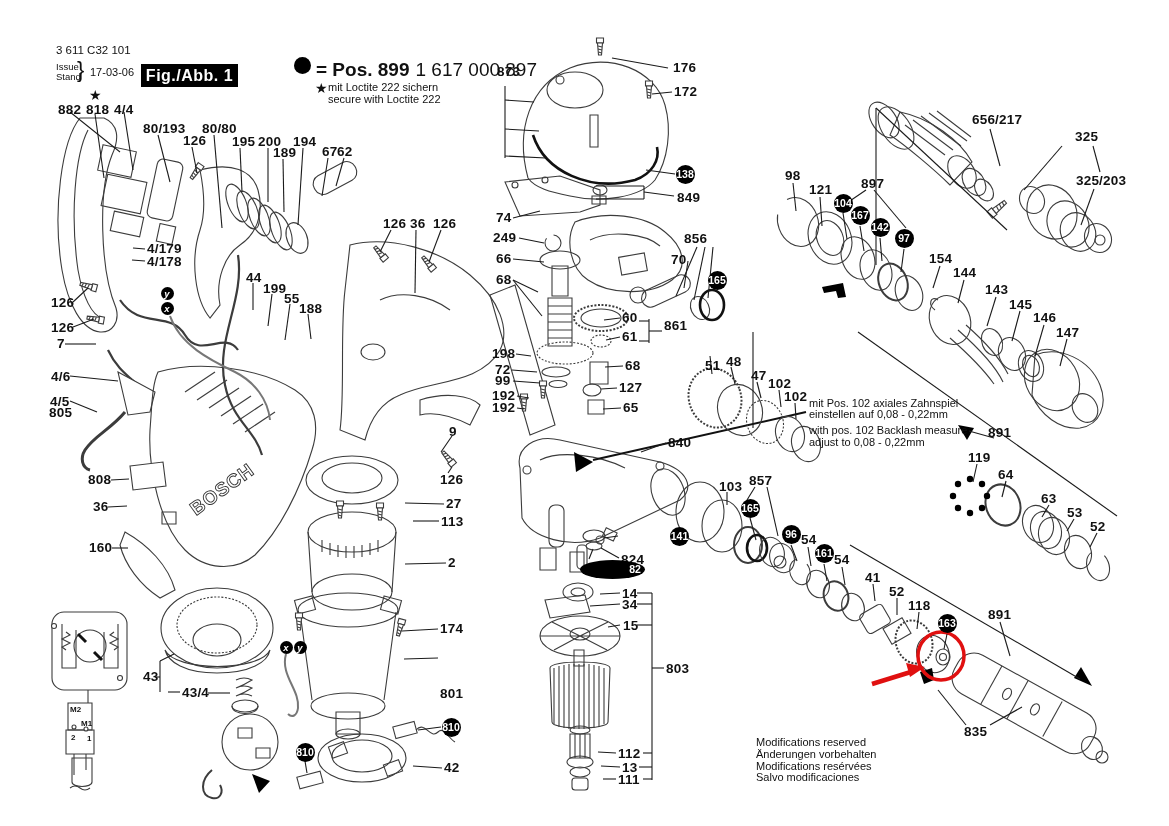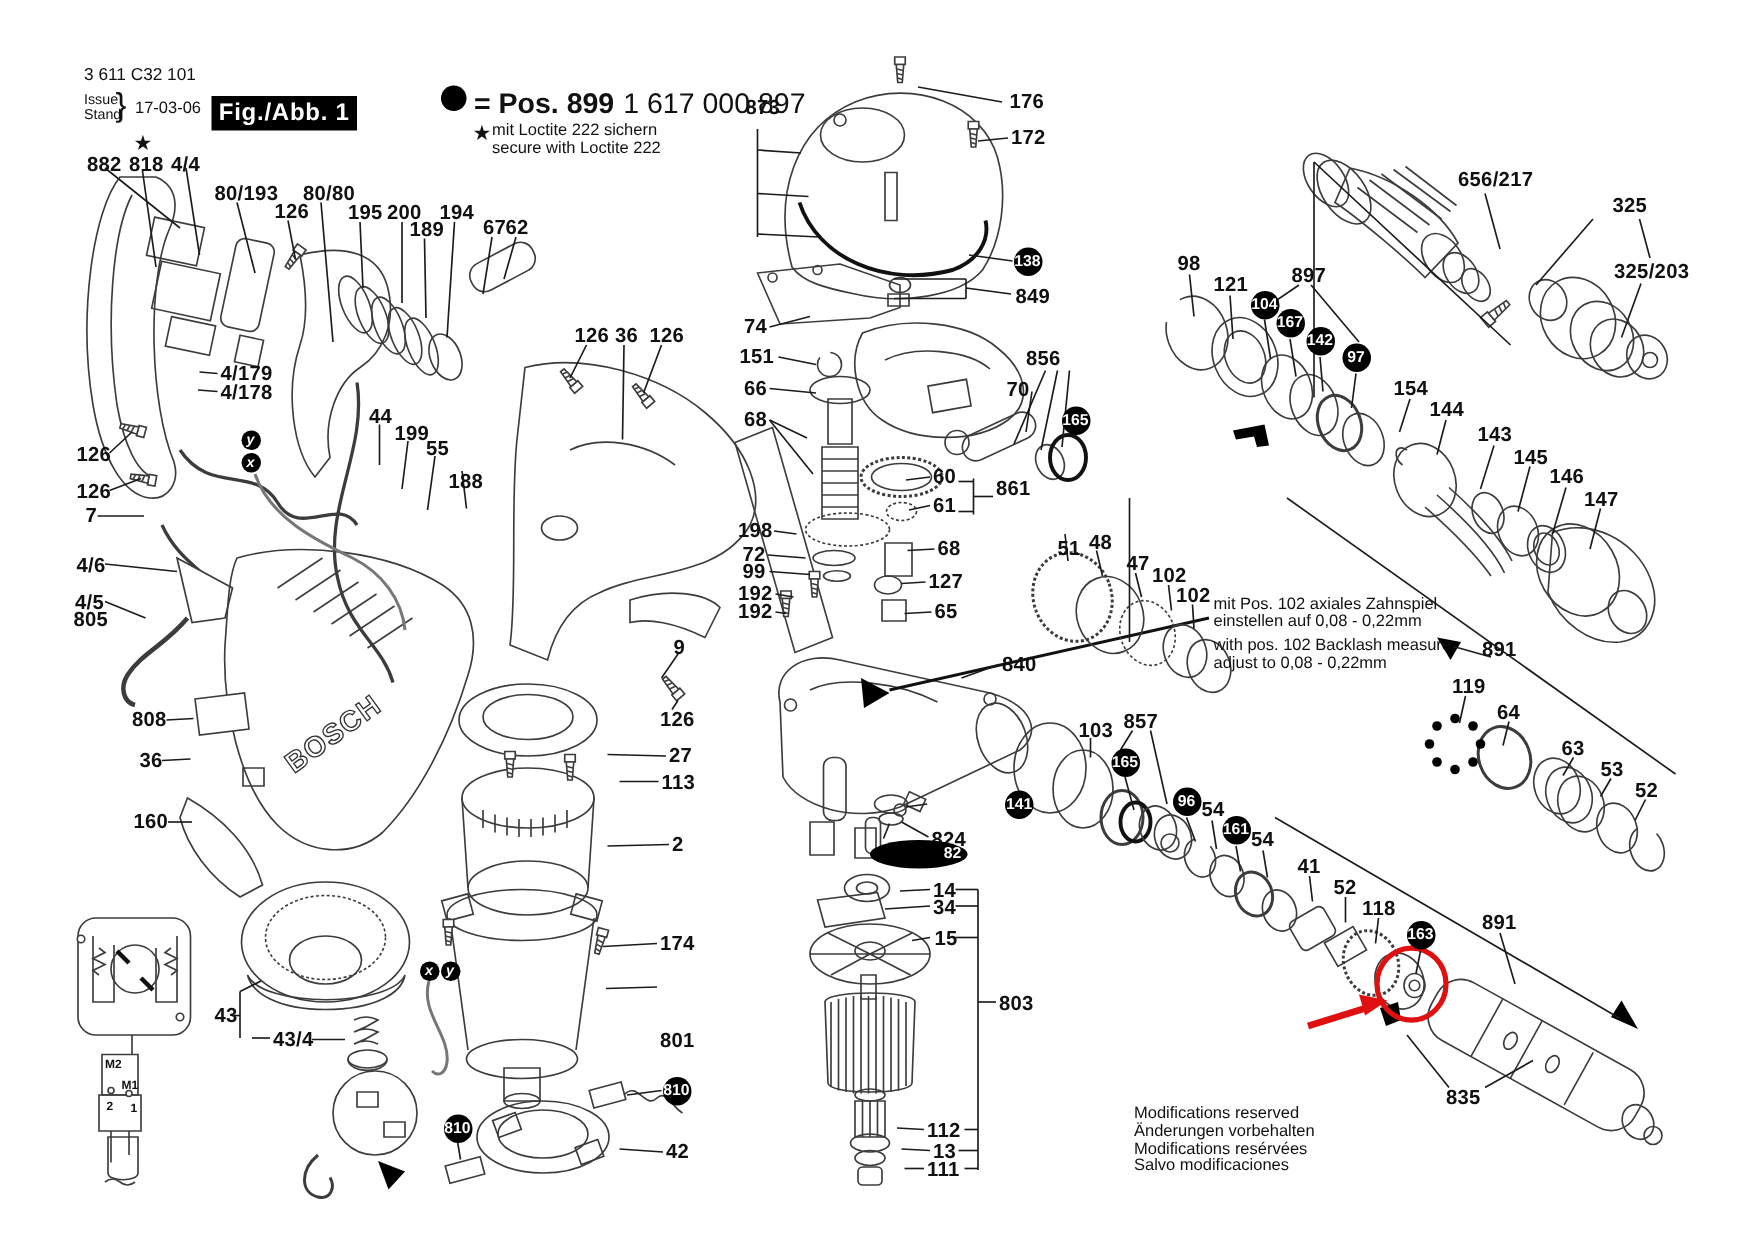--- a/index.html
+++ b/index.html
@@ -567,21 +567,21 @@
       <div class="lbl" style="left: 410px; top: 218px;">36</div>
       <div class="lbl" style="left: 433px; top: 218px;">126</div>
       <div class="lbl" style="left: 147px; top: 243px;">4/179</div>
       <div class="lbl" style="left: 147px; top: 256px;">4/178</div>
       <div class="lbl" style="left: 51px; top: 297px;">126</div>
       <div class="lbl" style="left: 51px; top: 322px;">126</div>
       <div class="lbl" style="left: 57px; top: 338px;">7</div>
       <div class="lbl" style="left: 246px; top: 272px;">44</div>
       <div class="lbl" style="left: 263px; top: 283px;">199</div>
       <div class="lbl" style="left: 284px; top: 293px;">55</div>
-      <div class="lbl" style="left: 299px; top: 303px; margin-top: 12px;">188</div>
+      <div class="lbl" style="left: 299px; top: 303px;">188</div>
       <div class="lbl" style="left: 51px; top: 371px;">4/6</div>
       <div class="lbl" style="left: 50px; top: 396px;">4/5</div>
       <div class="lbl" style="left: 49px; top: 407px;">805</div>
       <div class="lbl" style="left: 449px; top: 426px;">9</div>
       <div class="lbl" style="left: 440px; top: 474px;">126</div>
       <div class="lbl" style="left: 446px; top: 498px;">27</div>
       <div class="lbl" style="left: 441px; top: 516px;">113</div>
       <div class="lbl" style="left: 448px; top: 557px;">2</div>
       <div class="lbl" style="left: 440px; top: 623px;">174</div>
       <div class="lbl" style="left: 440px; top: 652px; margin-top: 36px;">801</div>
@@ -589,21 +589,21 @@
       <div class="lbl" style="left: 88px; top: 474px;">808</div>
       <div class="lbl" style="left: 93px; top: 501px;">36</div>
       <div class="lbl" style="left: 89px; top: 542px;">160</div>
       <div class="lbl" style="left: 143px; top: 671px;">43</div>
       <div class="lbl" style="left: 182px; top: 687px;">43/4</div>
       <div class="lbl" style="left: 497px; top: 66px;">873</div>
       <div class="lbl" style="left: 673px; top: 62px;">176</div>
       <div class="lbl" style="left: 674px; top: 86px;">172</div>
       <div class="lbl" style="left: 677px; top: 192px;">849</div>
       <div class="lbl" style="left: 496px; top: 212px;">74</div>
-      <div class="lbl" style="left: 493px; top: 232px;">151</div>
+      <div class="lbl" style="left: 493px; top: 232px;">249</div>
       <div class="lbl" style="left: 496px; top: 253px;">66</div>
       <div class="lbl" style="left: 496px; top: 274px;">68</div>
       <div class="lbl" style="left: 684px; top: 233px;">856</div>
       <div class="lbl" style="left: 671px; top: 254px;">70</div>
       <div class="lbl" style="left: 622px; top: 312px;">60</div>
       <div class="lbl" style="left: 664px; top: 320px;">861</div>
       <div class="lbl" style="left: 622px; top: 331px;">61</div>
       <div class="lbl" style="left: 492px; top: 348px;">198</div>
       <div class="lbl" style="left: 495px; top: 364px;">72</div>
       <div class="lbl" style="left: 495px; top: 375px;">99</div>

